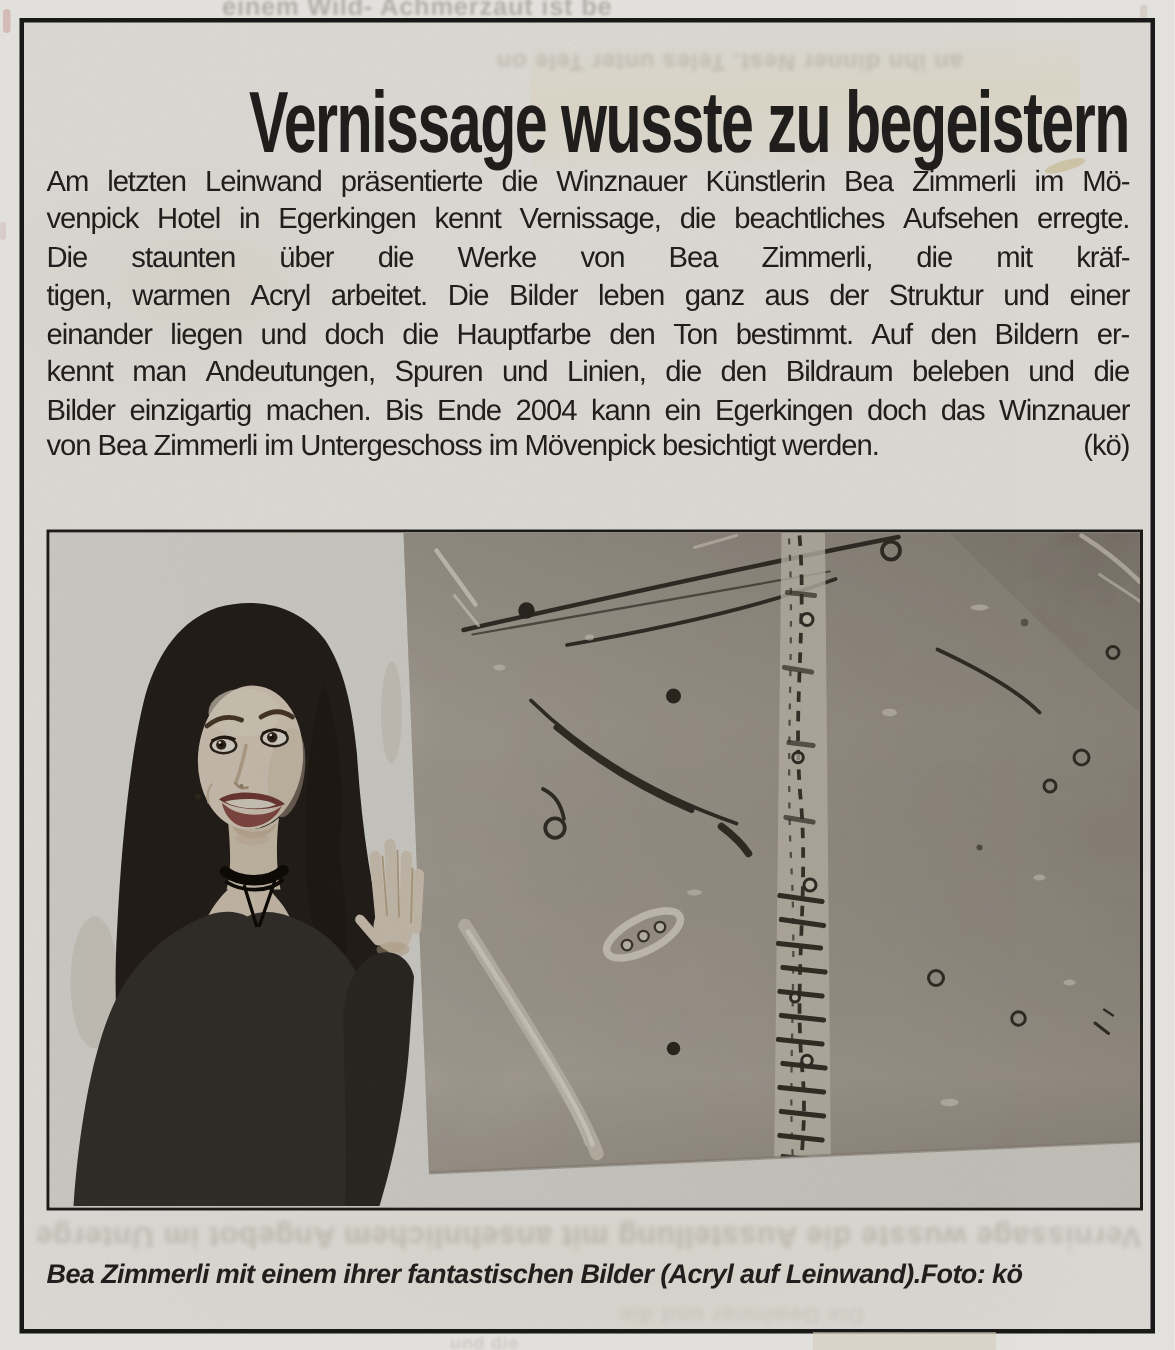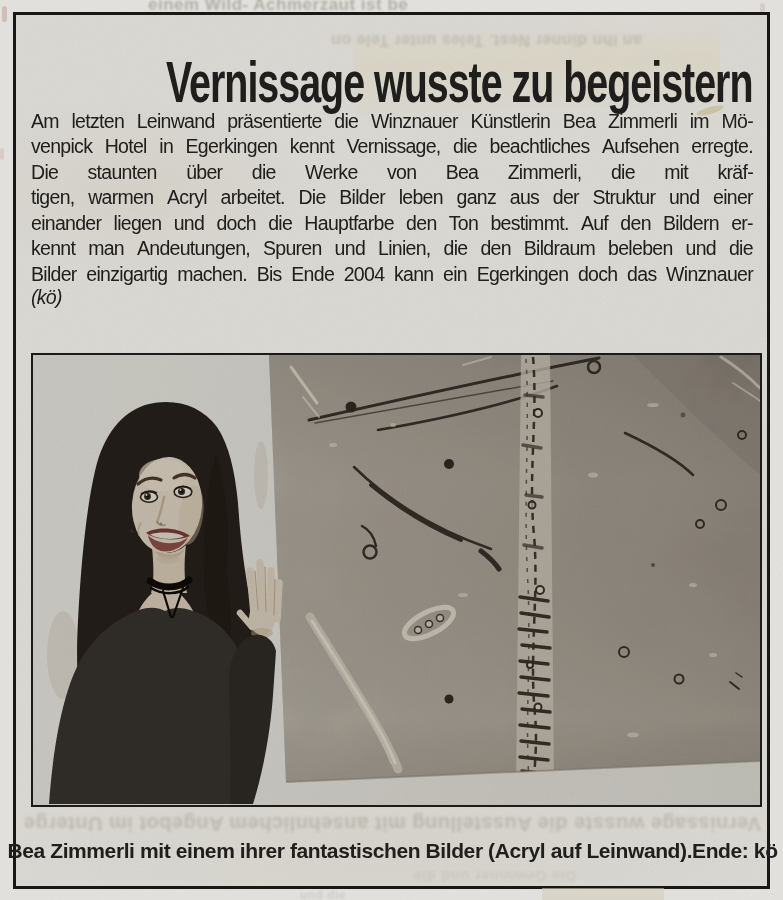--- a/index.html
+++ b/index.html
@@ -49,36 +49,36 @@
   
   .body{position:absolute;left:15px;right:14px;top:92px;color:#232220;}
   .body-line{
     display:flex;justify-content:space-between;align-items:flex-end;
     height:25.5px;font-size:19.5px;letter-spacing:-0.7px;white-space:nowrap;
   }
   .body-last{
     display:flex;justify-content:space-between;align-items:baseline;
     height:25.5px;font-size:19.5px;letter-spacing:-0.7px;white-space:nowrap;
   }
-  .byline{font-style:italic;}
+  .byline{}
   .smudge-mo{
     position:absolute;left:680px;top:92px;width:28px;height:7px;border-radius:50%;
     background:#d9ceab;opacity:.85;transform:rotate(-16deg);
   }
   
   .photo{
     position:absolute;left:15px;top:338px;width:727px;height:450px;
     border:2px solid #1f1e1c;background:#efede6;
   }
   .photo svg{display:block;}
   
   .caption-row{
     position:absolute;left:15px;right:13px;top:824px;
-    display:flex;justify-content:center;align-items:baseline;
-    font-weight:700;font-size:21px;letter-spacing:-0.4px;
+    display:flex;justify-content:flex-start;align-items:baseline;
+    font-style:italic;font-weight:700;font-size:18px;letter-spacing:-0.4px;
     color:#242220;white-space:nowrap;
   }
   
   .grain{position:absolute;left:0;top:0;pointer-events:none;}
   .below-frame-smudge{position:absolute;left:542px;top:888px;width:122px;height:12px;background:#e3dcc6;opacity:.6;}
 </style>
 </head>
 <body>
 
 <div class="speck" style="left:2px;top:6px;width:5px;height:16px;background:#d8a9a2;opacity:.55;"></div>
@@ -189,20 +189,21 @@
           <span>2004</span>
           <span>kann</span>
           <span>ein</span>
           <span>Egerkingen</span>
           <span>doch</span>
           <span>das</span>
           <span>Winznauer</span>
         </div>
       </div>
     <div class="body-last">
+      <span>von Bea Zimmerli im Untergeschoss im Mövenpick besichtigt werden.</span>
       <span class="byline">(kö)</span>
     </div>
   </div>
 
   <div class="photo">
     <svg width="727" height="450" viewBox="0 0 727 450" xmlns="http://www.w3.org/2000/svg">
       <defs>
         <linearGradient id="wallGrad" x1="0" y1="0" x2="1" y2="0">
           <stop offset="0" stop-color="#f4f2eb"></stop>
             <stop offset="1" stop-color="#e9e6dd"></stop>
@@ -410,21 +411,21 @@
       </g>
 
       <rect x="0" y="0" width="727" height="450" filter="url(#grainF)" opacity=".12"></rect>
     </svg>
   </div>
 
   <div class="ghost ghost-above-caption mirrored">Vernissage wusste die Ausstellung mit ansehnlichem Angebot im Untergeschoss zu begeistern</div>
 
   <div class="caption-row">
     <span>Bea Zimmerli mit einem ihrer fantastischen Bilder (Acryl auf Leinwand).</span>
-    <span>Ende: kö</span>
+    <span>Foto: kö</span>
   </div>
 
   <div class="ghost ghost-below-caption mirrored">Die Gewinner und die</div>
 </div>
 
 <div class="below-frame-smudge"></div>
 <div class="ghost ghost-bottom-outer">und die</div>
 
 <svg class="grain" width="783" height="900" viewBox="0 0 783 900">
   <defs>

